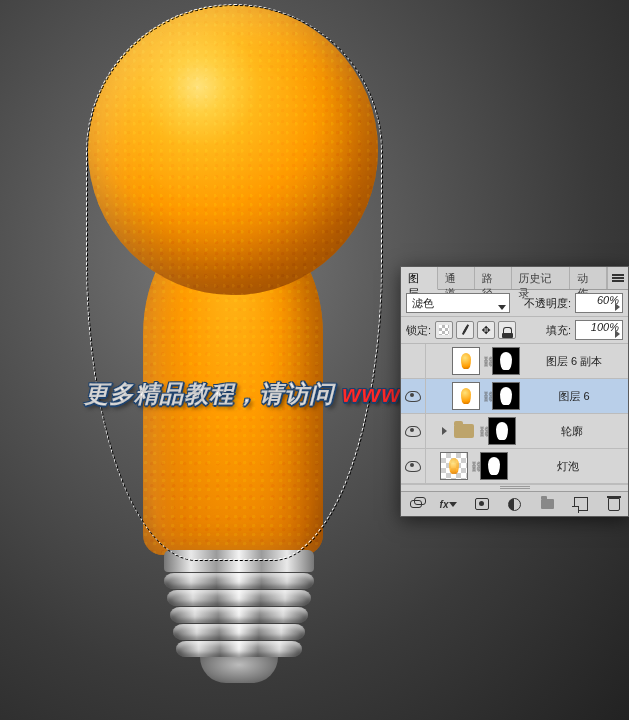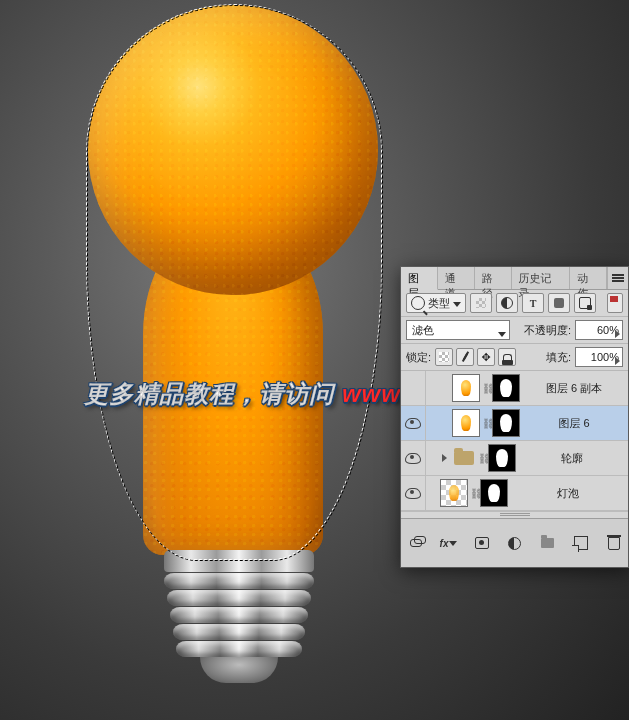--- a/index.html
+++ b/index.html
@@ -232,21 +232,21 @@
 
   
   .blend-select{
     background:#fff;border:1px solid #7a7a7a;height:18px;
     display:flex;align-items:center;padding:0 16px 0 5px;position:relative;flex:1;
   }
   .blend-select .arrow{position:absolute;right:3px;top:6px;}
   .opacity-label{white-space:nowrap;margin-left:10px;}
   .pct-field{
     background:#fff;border:1px solid #7a7a7a;height:18px;width:40px;
-    display:flex;align-items:center;justify-content:flex-end;padding:0 3px;position:relative;
+    display:flex;justify-content:flex-end;padding:0 3px;position:relative;font-style:italic;
   }
   .pct-field .chev{position:absolute;right:2px;top:6px;}
 
   
   .lock-icons{display:flex;gap:3px;align-items:center;}
   .lk{width:16px;height:16px;border:1px solid #8a8a8a;background:#e8e8e8;border-radius:2px;display:flex;align-items:center;justify-content:center;font-size:9px;}
   .lk .transp{width:10px;height:10px;background:conic-gradient(#bbb 0 25%,#fff 0 50%,#bbb 0 75%,#fff 0) 0 0/6px 6px;}
   .lk .brush{width:2px;height:9px;background:#333;transform:rotate(30deg);box-shadow:0 -2px 0 #333;}
   .lk .move{font-size:11px;line-height:1;}
   .lk .padlock{width:7px;height:6px;border:1px solid #333;border-bottom:none;border-radius:3px 3px 0 0;position:relative;}
@@ -279,21 +279,21 @@
   .chain{width:8px;text-align:center;color:#555;font-size:10px;}
   .lname{flex:1;padding-left:4px;white-space:nowrap;overflow:hidden;text-align:center;}
   .lname.italic{font-style:italic;}
   .lock-small{width:10px;height:10px;border:1px solid #555;border-radius:2px;position:relative;margin-left:auto;}
   .lock-small::before{content:"";position:absolute;left:1px;top:-5px;width:6px;height:5px;border:1px solid #555;border-bottom:none;border-radius:3px 3px 0 0;}
 
   
   .bottom-bar{
     display:flex;align-items:center;height:24px;
     background:#cfcfcf;border-top:1px solid #9c9c9c;
-    padding:12px 2px;gap:8px;
+    padding:0 2px;gap:8px;
   }
   .bottom-bar .bbtn{
     flex:1;height:20px;display:flex;align-items:center;justify-content:center;
     color:#333;font-size:10px;
   }
   .link-ic{width:10px;height:6px;border:1.3px solid #333;border-radius:3px;position:relative;}
   .link-ic::after{content:"";position:absolute;left:3px;top:-4px;width:10px;height:6px;border:1.3px solid #333;border-radius:3px;}
   .fx-ic{font-style:italic;font-weight:bold;}
   .mask-ic{width:12px;height:10px;border:1.3px solid #333;border-radius:2px;position:relative;}
   .mask-ic::after{content:"";position:absolute;left:3px;top:2px;width:5px;height:5px;border-radius:50%;background:#333;}
@@ -343,43 +343,20 @@
     <div class="tab">通道</div>
     <div class="tab">路径</div>
     <div class="tab">历史记录</div>
     <div class="tab">动作</div>
     <div class="flex"></div>
     <div class="menu-icon">
         <span class="hamburger"></span>
       </div>
   </div>
 
-  <div class="row">
-    <div class="kind-select">
-      <span class="magnify"></span>
-      <span>类型</span>
-      <span class="arrow"><span class="tri-down"></span></span>
-    </div>
-    <div class="filter-btn">
-        <span class="pix-icon"></span>
-      </div>
-    <div class="filter-btn">
-        <span class="adjust-circle"></span>
-      </div>
-    <div class="filter-btn">
-        <span class="t-icon">T</span>
-      </div>
-    <div class="filter-btn">
-        <span class="shape-icon"></span>
-      </div>
-    <div class="filter-btn">
-        <span class="smart-icon"></span>
-      </div>
-    <div class="toggle-switch"></div>
-  </div>
 
   <div class="row">
     <div class="blend-select">
       <span>滤色</span>
       <span class="arrow"><span class="tri-down"></span></span>
     </div>
     <span class="opacity-label">不透明度:</span>
     <div class="pct-field">
       <span>60%</span>
       <span class="chev"><span class="tri-right"></span></span>

